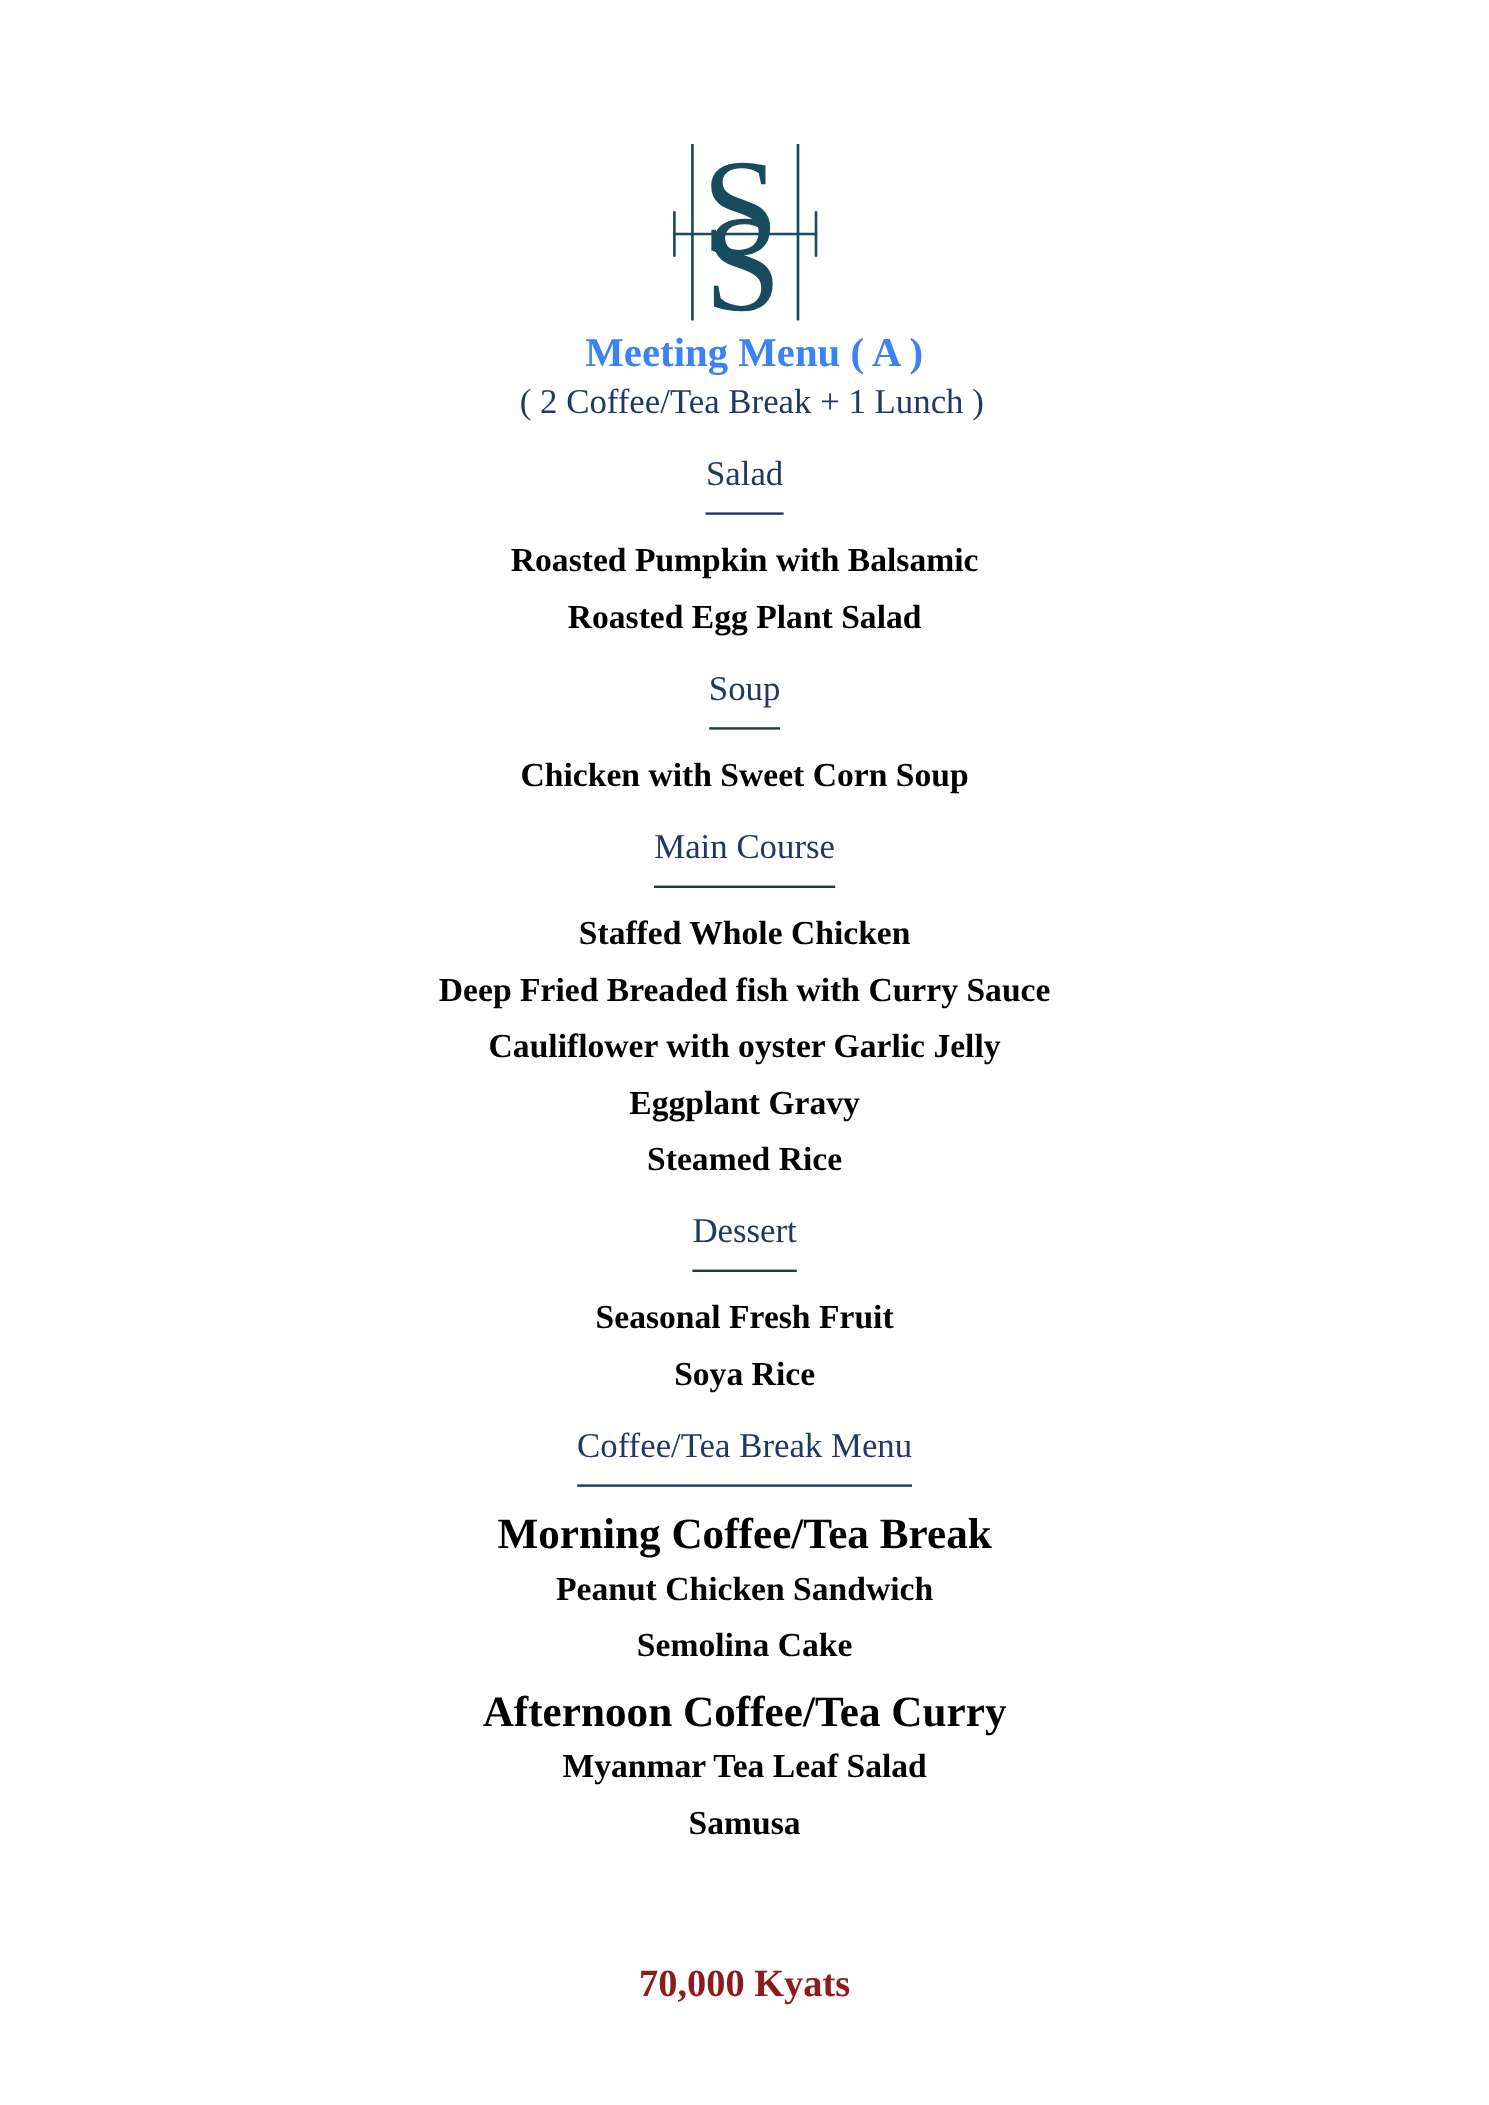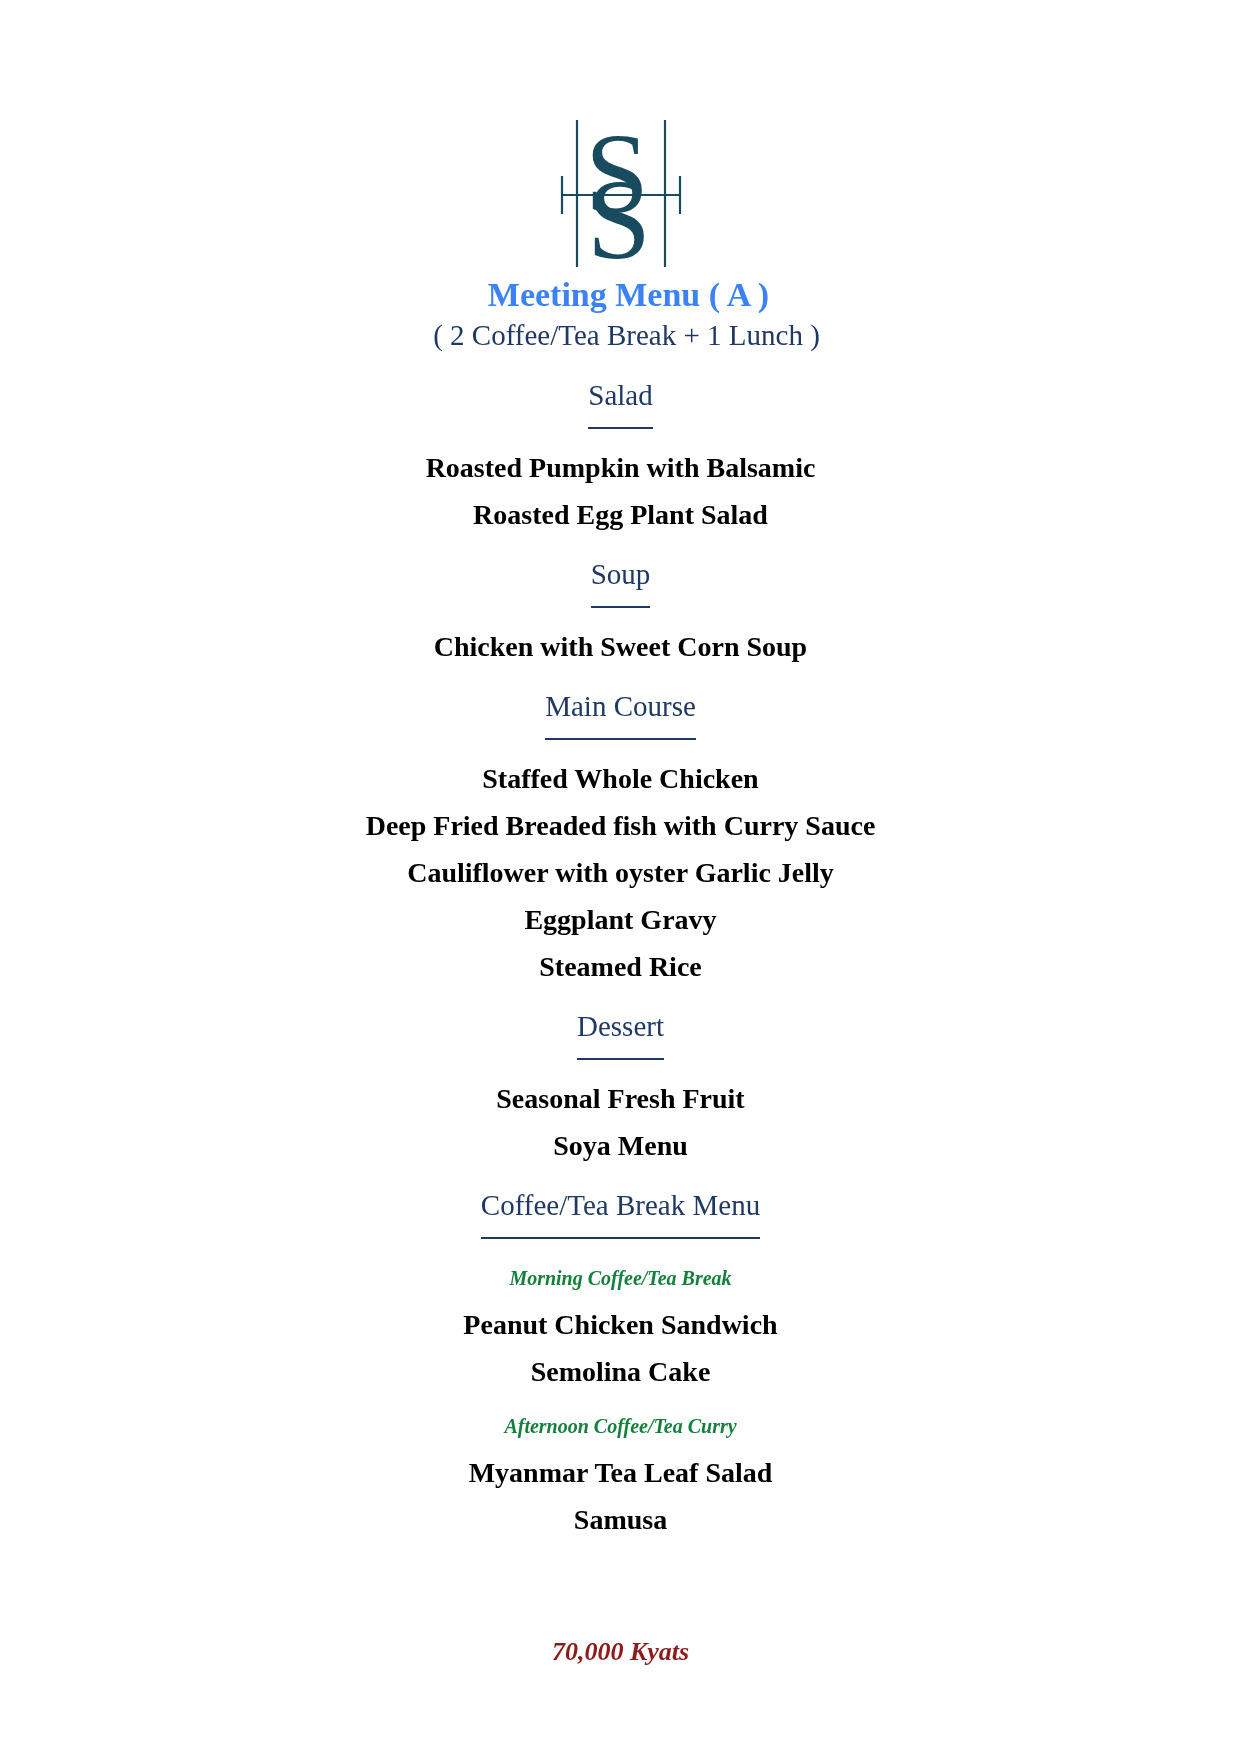--- a/index.html
+++ b/index.html
@@ -64,34 +64,32 @@
     border-bottom: 2px solid #1f3864;
   }
   .item {
     font-size: 28px;
     line-height: 34px;
     color: #000000;
     margin: 13px 0 0 0;
     font-weight: bold;
   }
   .subhead {
-    font-size: 20px;
+    font-size: 36px;
     line-height: 34px;
     font-weight: bold;
-    font-style: italic;
-    color: #15803d;
+    color: #000000;
     margin: 20px 0 13px 0;
   }
   .price {
-    font-size: 26px;
+    font-size: 32px;
     line-height: 40px;
     font-weight: bold;
     color: #8e1b1b;
     margin: 95px 0 16px 0;
-    font-style: italic;
   }
 </style>
 </head>
 <body>
 
 <div class="page">
 
   <div class="logo-wrap">
     <svg width="170" height="165" viewBox="0 0 170 165" xmlns="http://www.w3.org/2000/svg">
       <line class="logo-line" x1="41" y1="15" x2="41" y2="162"></line>
@@ -116,21 +114,21 @@
 
   <h2 class="section"><span class="u">Main Course</span></h2>
   <p class="item">Staffed Whole Chicken</p>
   <p class="item">Deep Fried Breaded fish with Curry Sauce</p>
   <p class="item">Cauliflower with oyster Garlic Jelly</p>
   <p class="item">Eggplant Gravy</p>
   <p class="item">Steamed Rice</p>
 
   <h2 class="section"><span class="u">Dessert</span></h2>
   <p class="item">Seasonal Fresh Fruit</p>
-  <p class="item">Soya Menu</p>
+  <p class="item">Soya Rice</p>
 
   <h2 class="section"><span class="u">Coffee/Tea Break Menu</span></h2>
 
   <p class="subhead">Morning Coffee/Tea Break</p>
   <p class="item">Peanut Chicken Sandwich</p>
   <p class="item">Semolina Cake</p>
 
   <p class="subhead">Afternoon Coffee/Tea Curry</p>
   <p class="item">Myanmar Tea Leaf Salad</p>
   <p class="item">Samusa</p>

